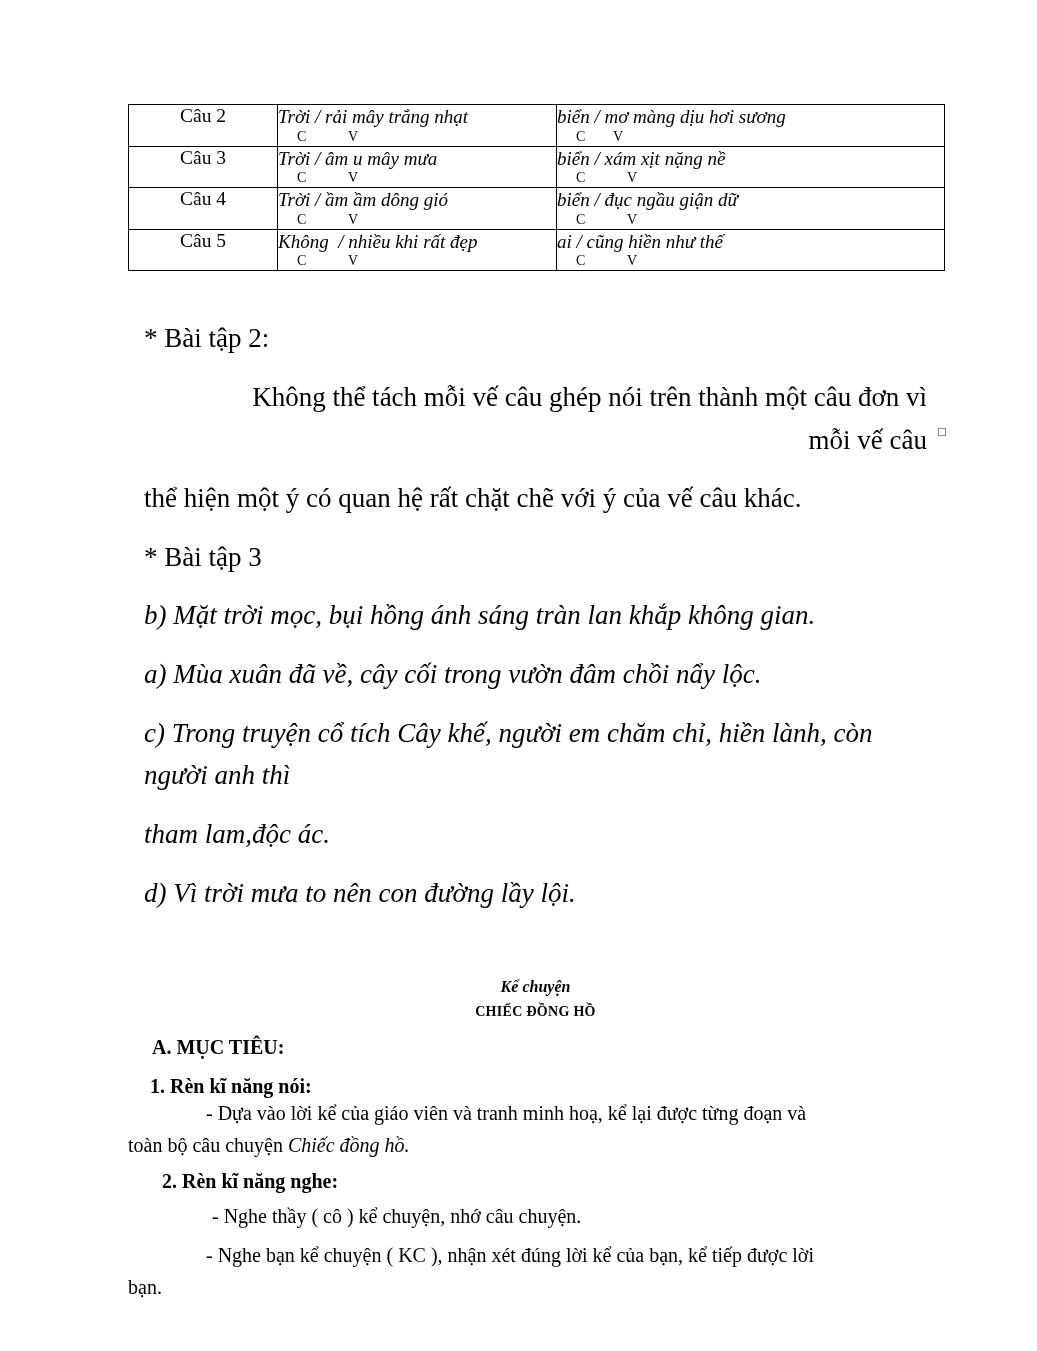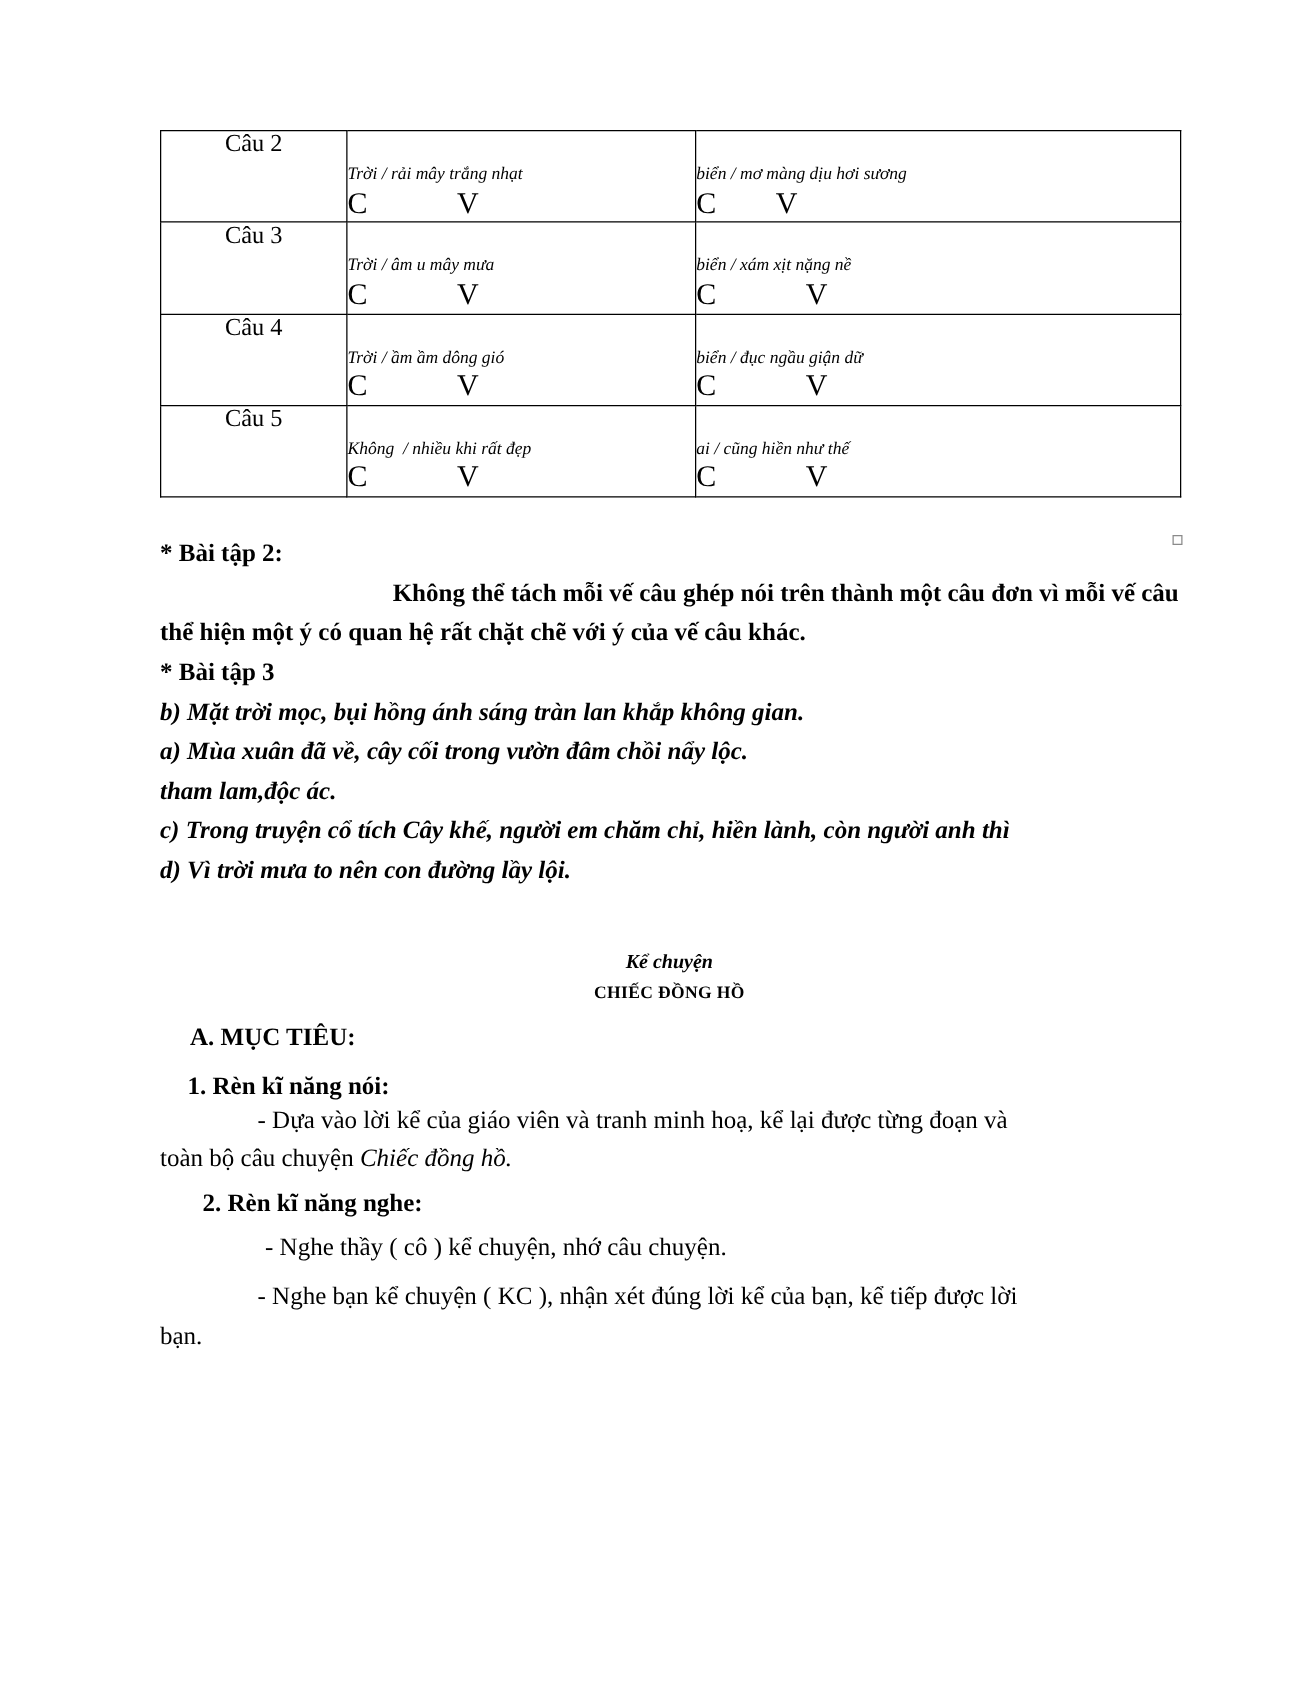--- a/index.html
+++ b/index.html
@@ -45,40 +45,39 @@
     text-align: center;
     vertical-align: middle;
     font-size: 19.5px;
     font-family: "Liberation Serif", serif;
   }
   td.col-clause {
     padding: 6px 0 4px 10px;
   }
   .clause-text {
     font-style: italic;
-    font-size: 14px;
+    font-size: 19px;
     line-height: 1.25;
     white-space: pre;
-    margin-top: 26px;
   }
   .cv-row {
-    font-size: 24px;
+    font-size: 14px;
     line-height: 1.2;
     white-space: pre;
     font-style: normal;
+    margin-left: 19px;
   }
   td.col-a { width: 278px; }
   td.col-b { width: 387px; }
 
   
   .para {
-    font-size: 20px;
+    font-size: 27px;
     line-height: 1.58;
-    margin: 0;
-    font-weight: bold;
+    margin: 16px;
   }
   .indent-first {
     text-indent: 66px;
     text-align: right;
   }
   .italic { font-style: italic; }
 
   .spacer-s { height: 8px; }
   .spacer-m { height: 16px; }
   .spacer-l { height: 30px; }
@@ -179,22 +178,22 @@
 
     <div class="spacer-l"></div>
 
     <div class="para">* Bài tập 2:</div>
     <div class="para indent-first">Không thể tách mỗi vế câu ghép nói trên thành một câu đơn vì mỗi vế câu</div>
     <div class="para">thể hiện một ý có quan hệ rất chặt chẽ với ý của vế câu khác.</div>
 
     <div class="para">* Bài tập 3</div>
     <div class="para italic">b) Mặt trời mọc, bụi hồng ánh sáng tràn lan khắp không gian.</div>
     <div class="para italic">a) Mùa xuân đã về, cây cối trong vườn đâm chồi nẩy lộc.</div>
+    <div class="para italic">c) Trong truyện cổ tích Cây khế, người em chăm chỉ, hiền lành, còn người anh thì</div>
     <div class="para italic">tham lam,độc ác.</div>
-    <div class="para italic">c) Trong truyện cổ tích Cây khế, người em chăm chỉ, hiền lành, còn người anh thì</div>
     <div class="para italic">d) Vì trời mưa to nên con đường lầy lội.</div>
 
     <div class="spacer-xl"></div>
 
     <div class="title-kc">Kể chuyện</div>
     <div class="spacer-s"></div>
     <div class="title-main">CHIẾC ĐỒNG HỒ</div>
 
     <div class="spacer-m"></div>
 

